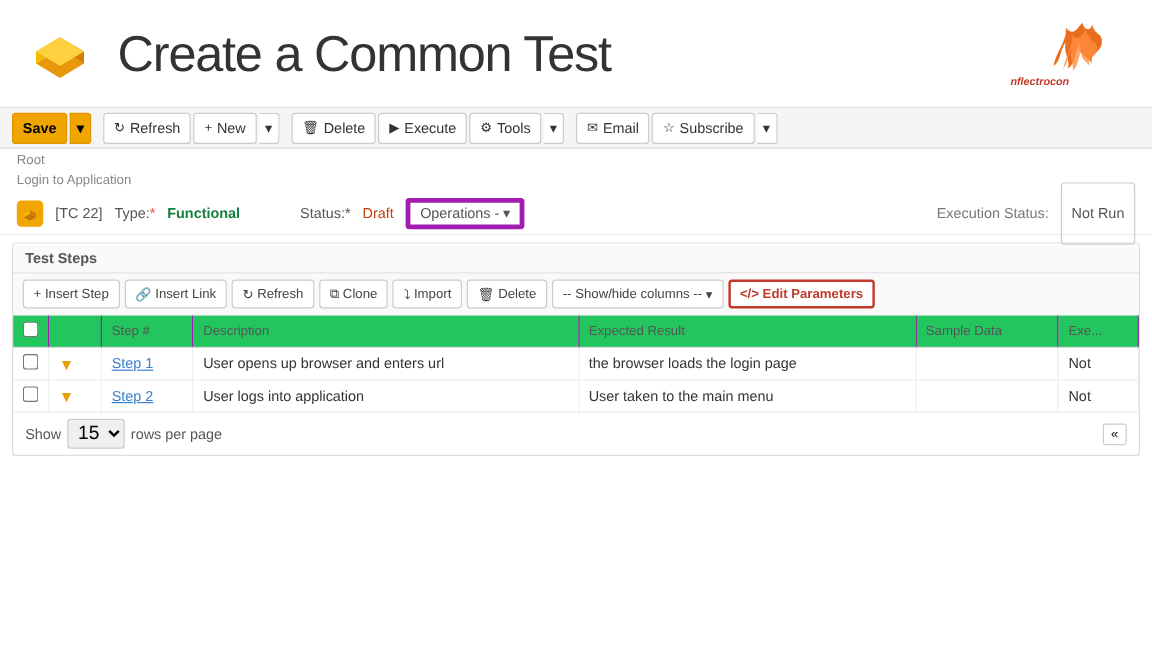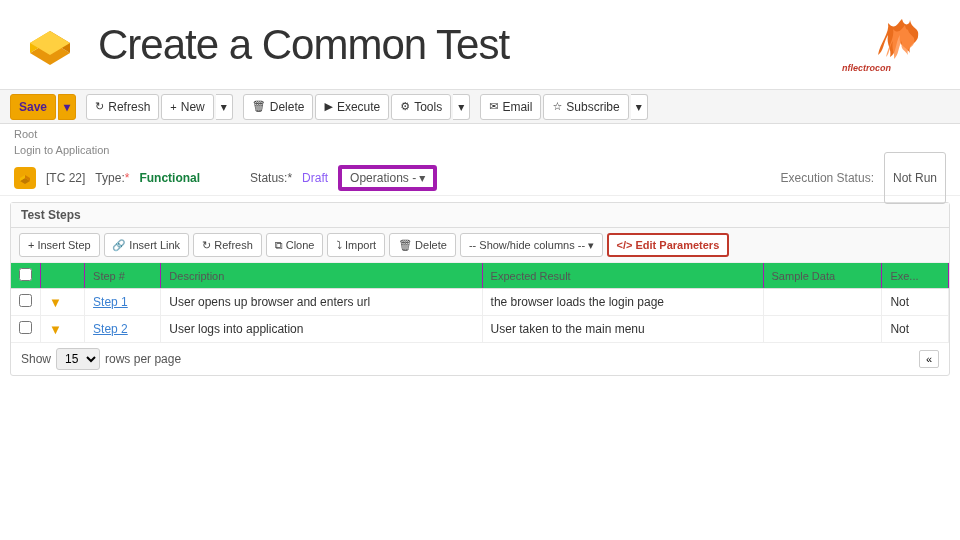--- a/index.html
+++ b/index.html
@@ -60,21 +60,21 @@
       border: 1px solid #ccc;
       border-radius: 3px;
       cursor: pointer;
       font-size: 12px;
       color: #333;
       height: 26px;
     }
     .toolbar-btn.primary {
       background: #f0a500;
       border-color: #e09500;
-      color: #4c1d95;
+      color: #000000;
       font-weight: bold;
     }
     .toolbar-btn.dropdown {
       padding: 3px 5px;
       border-left: none;
       border-radius: 0 3px 3px 0;
     }
     .toolbar-btn.primary.dropdown {
       border-left: 1px solid #e09500;
     }
@@ -129,21 +129,21 @@
       font-size: 12px;
       color: #15803d;
       font-weight: bold;
     }
     .status-label {
       font-size: 12px;
       color: #555;
     }
     .status-value {
       font-size: 12px;
-      color: #8b5cf6;
+      color: #c2410c;
     }
     .operations-btn {
       display: flex;
       align-items: center;
       gap: 3px;
       padding: 2px 8px;
       background: #fff;
       border: 4px solid #a21caf;
       border-radius: 3px;
       cursor: pointer;
@@ -246,21 +246,21 @@
       align-items: center;
       padding: 5px 10px;
       font-size: 12px;
       color: #555;
       gap: 5px;
     }
     .pagination-select {
       border: 1px solid #ccc;
       border-radius: 3px;
       padding: 2px 4px;
-      font-size: 12px;
+      font-size: 16px;
     }
     .pagination-nav {
       margin-left: auto;
       display: flex;
       gap: 3px;
     }
     .pagination-nav button {
       border: 1px solid #ccc;
       background: #fff;
       padding: 2px 6px;

